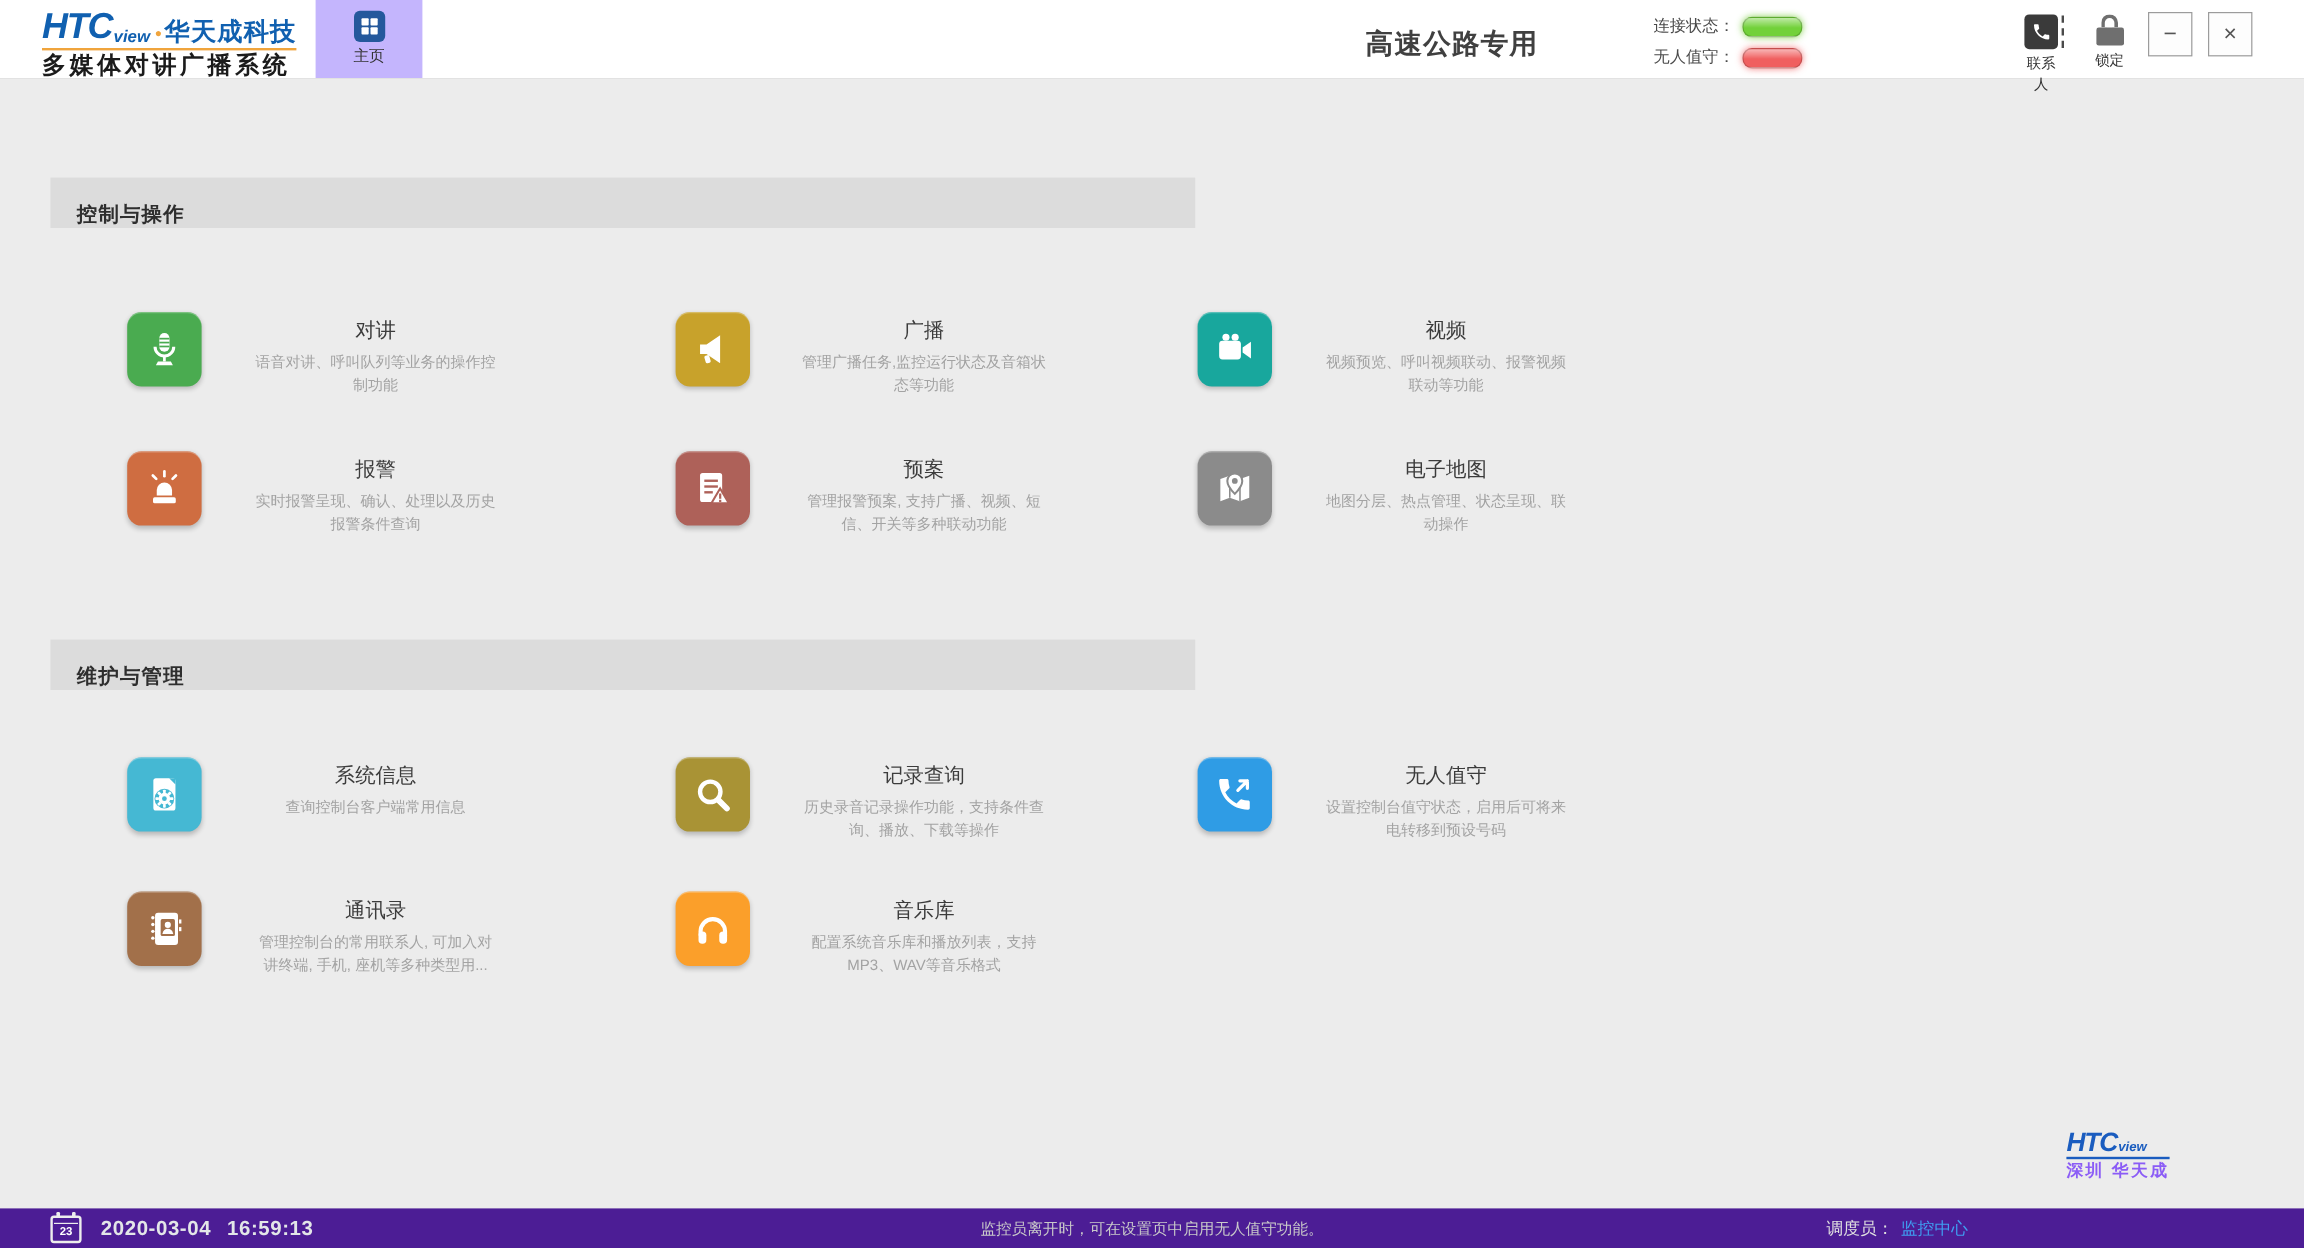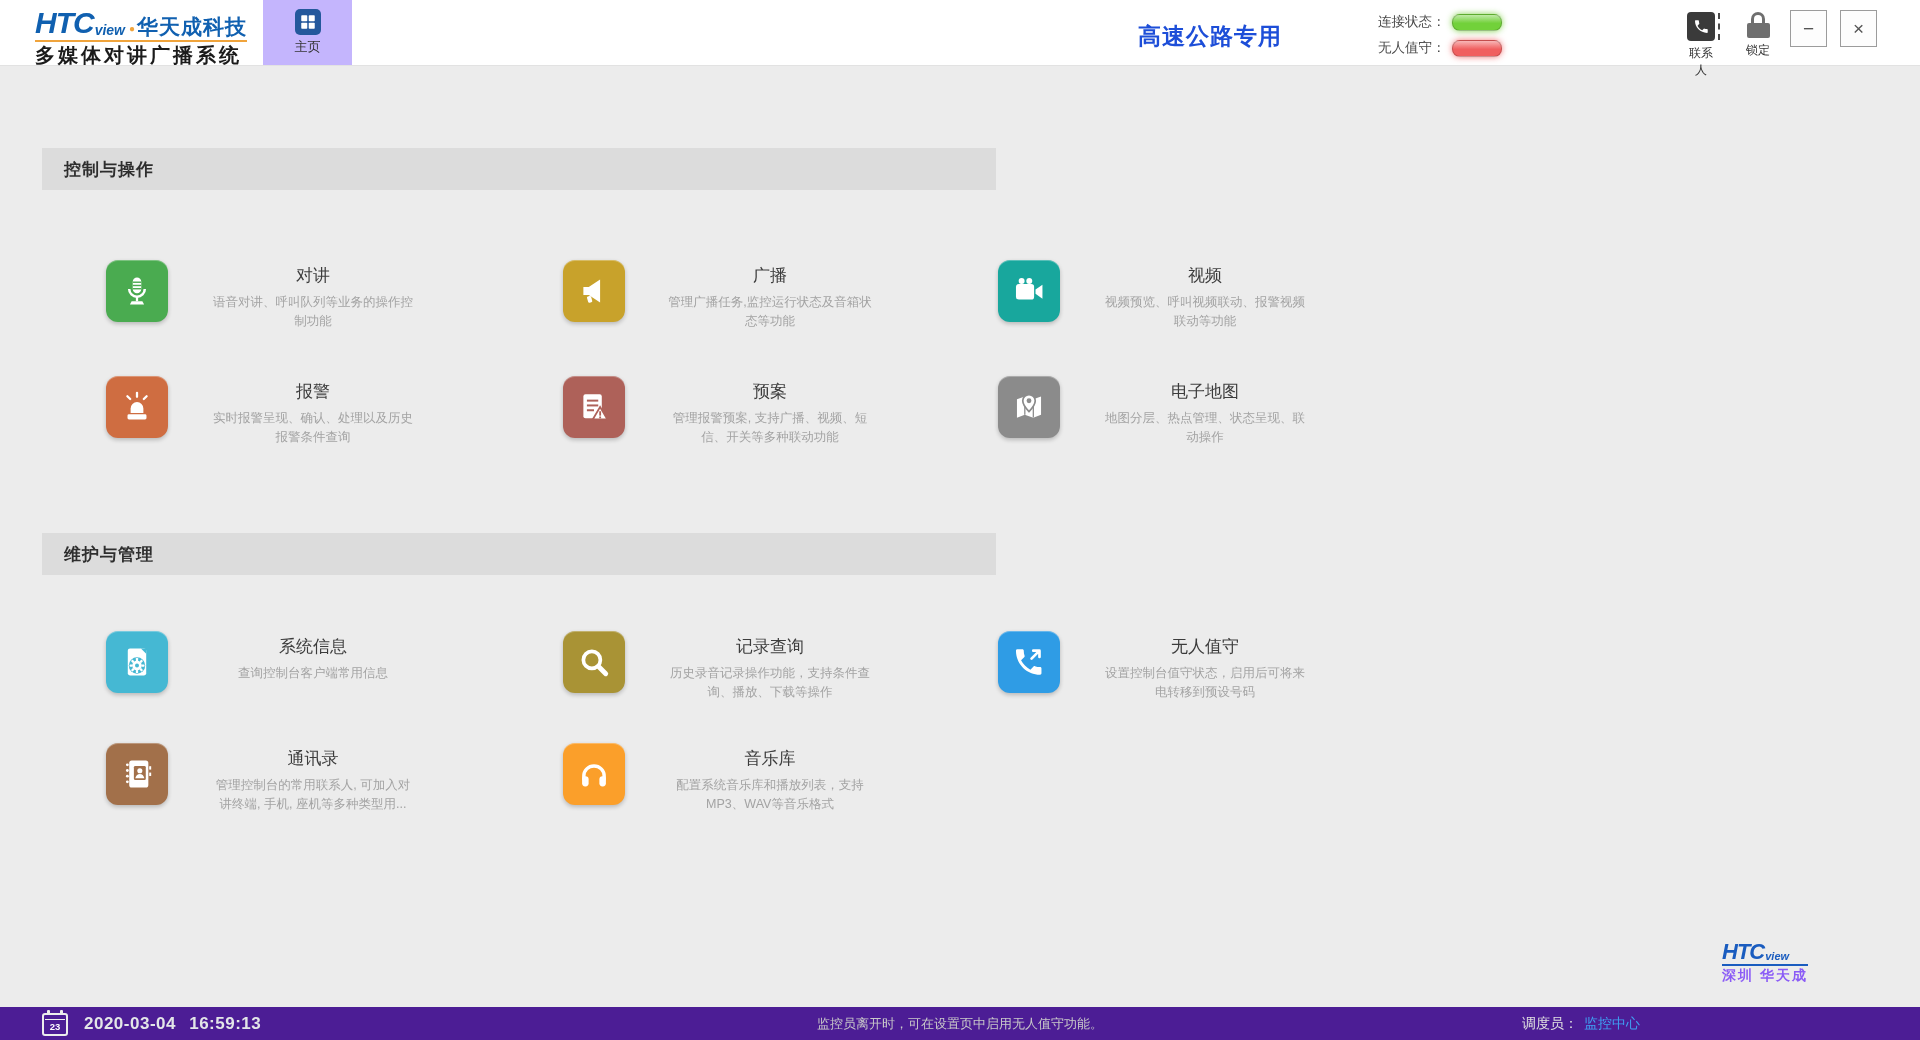--- a/index.html
+++ b/index.html
@@ -14,41 +14,41 @@
   .logo{position:absolute;left:35px;top:8px;line-height:1;}
   .logo-row1{display:flex;align-items:flex-end;border-bottom:2px solid #f0a43c;padding-bottom:2px;}
   .logo-htc{font-size:30px;font-weight:900;font-style:italic;color:#1060b0;letter-spacing:-1px;}
   .logo-view{font-size:14px;font-weight:800;font-style:italic;color:#1060b0;margin:0 2px 1px 1px;}
   .logo-dot{font-size:10px;color:#f0a43c;margin:0 2px 4px 2px;}
   .logo-cn{font-size:21px;font-weight:600;color:#1060b0;margin-bottom:1px;letter-spacing:1px;}
   .logo-sub{font-size:20px;font-weight:700;color:#1b1b1b;letter-spacing:3px;margin-top:3px;font-family:"Liberation Serif","DejaVu Serif",serif;}
   .home-tab{position:absolute;left:263px;top:0;width:89px;height:65px;background:#c4b5fd;text-align:center;cursor:pointer;}
   .home-tab-icon{width:26px;height:26px;border-radius:5px;background:#24589c;margin:9px auto 3px auto;display:flex;align-items:center;justify-content:center;}
   .home-tab-label{font-size:13px;color:#333;}
-  .app-title{position:absolute;left:1138px;top:21px;font-size:23px;font-weight:bold;color:#1d4ed8;letter-spacing:1px;}
+  .app-title{position:absolute;left:1138px;top:21px;font-size:23px;font-weight:bold;color:#404040;letter-spacing:1px;}
   .status-block{position:absolute;left:1378px;top:11px;}
   .status-row{display:flex;align-items:center;height:22px;margin-bottom:4px;}
   .status-label{font-size:13.5px;color:#4a4a4a;}
   .pill{width:48px;height:15px;border-radius:8px;margin-left:6px;background:var(--bg);border:1px solid rgba(0,0,0,.18);
         background-image:linear-gradient(180deg,rgba(255,255,255,.55),rgba(255,255,255,0) 55%);}
   .pill.green{box-shadow:0 0 6px rgba(120,205,60,.9);}
   .pill.red{box-shadow:0 0 6px rgba(240,90,90,.8);}
   .hdr-btn{position:absolute;top:12px;text-align:center;cursor:pointer;}
   .contacts-btn{left:1684px;width:34px;}
   .contacts-sq{position:relative;width:28px;height:29px;background:#3a3a3a;border-radius:4px;margin:0 auto;display:flex;align-items:center;justify-content:center;}
   .contacts-sq::after{content:"";position:absolute;right:-5px;top:1px;height:27px;border-left:2px dashed #4a4a4a;}
   .hdr-btn-label{font-size:12px;color:#333;margin-top:4px;}
   .lock-btn{left:1741px;width:34px;}
   .lock-shackle{width:14px;height:11px;border:3.5px solid #6f6f6f;border-bottom:none;border-radius:8px 8px 0 0;margin:0 auto;box-sizing:border-box;}
   .lock-body{width:23px;height:15px;background:#6f6f6f;border-radius:2px;margin:0 auto;}
   .win-btn{position:absolute;top:10px;width:37px;height:37px;border:1px solid #9c9c9c;background:#fdfdfd;display:flex;align-items:center;justify-content:center;font-size:19px;color:#555;cursor:pointer;box-sizing:border-box;}
   .min-btn{left:1790px;}
   .close-btn{left:1840px;}
   
-  .band{position:absolute;left:42px;width:954px;height:42px;background:#dcdcdc;display:flex;align-items:center;}
+  .band{position:absolute;left:42px;width:954px;height:42px;background:#dcdcdc;display:flex;align-items:flex-end;}
   .band-title{font-size:17px;font-weight:bold;color:#2e2e2e;margin-left:22px;letter-spacing:1px;}
   .band1{top:148px;} .band2{top:533px;}
   .row{position:absolute;left:42px;display:grid;grid-template-columns:457px 435px 1fr;padding-left:64px;text-align:center;}
   .row1{top:260px;} .row2{top:376px;} .row3{top:631px;} .row4{top:743px;}
   .item{display:flex;cursor:pointer;}
   .item-icon{flex:0 0 62px;width:62px;height:62px;border-radius:12px;background:var(--bg);
              display:flex;align-items:center;justify-content:center;
              box-shadow:inset 0 1px 0 rgba(255,255,255,.28), 0 2px 4px rgba(0,0,0,.22);}
   .item-text{margin-left:42px;padding-top:4px;}
   .item-title{font-size:17px;color:#3c3c3c;}

